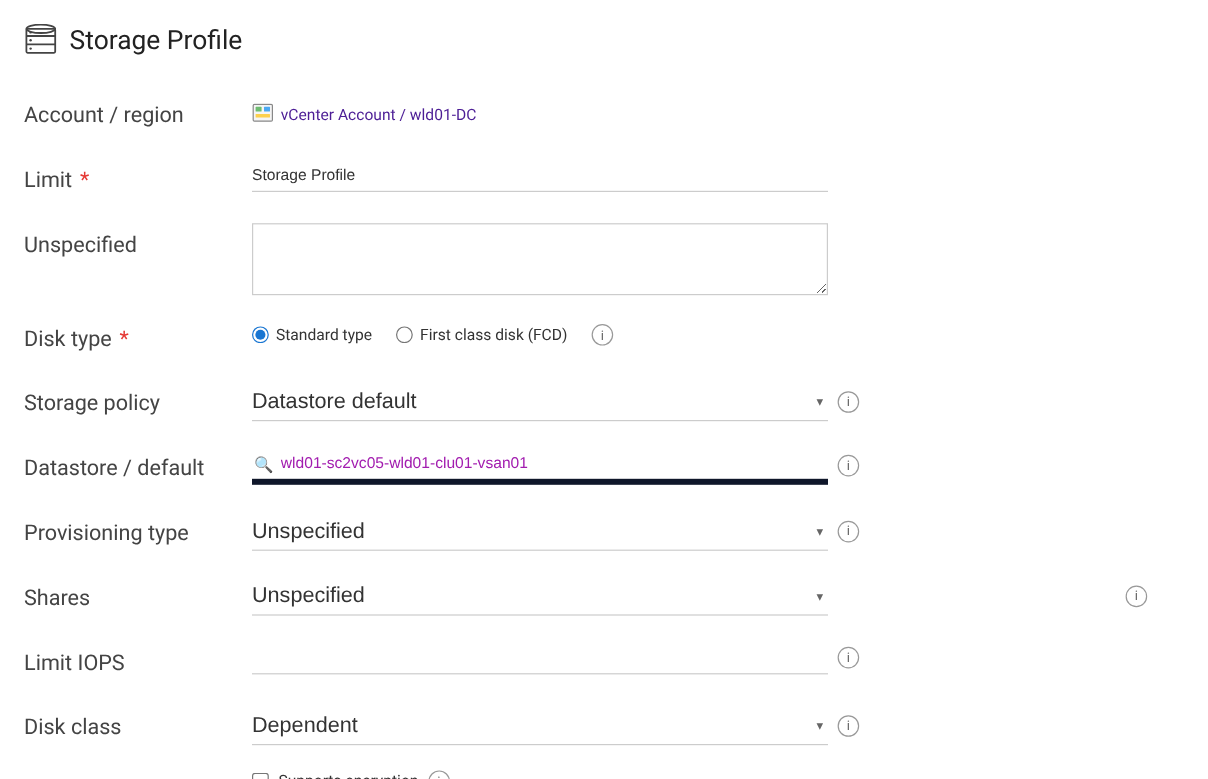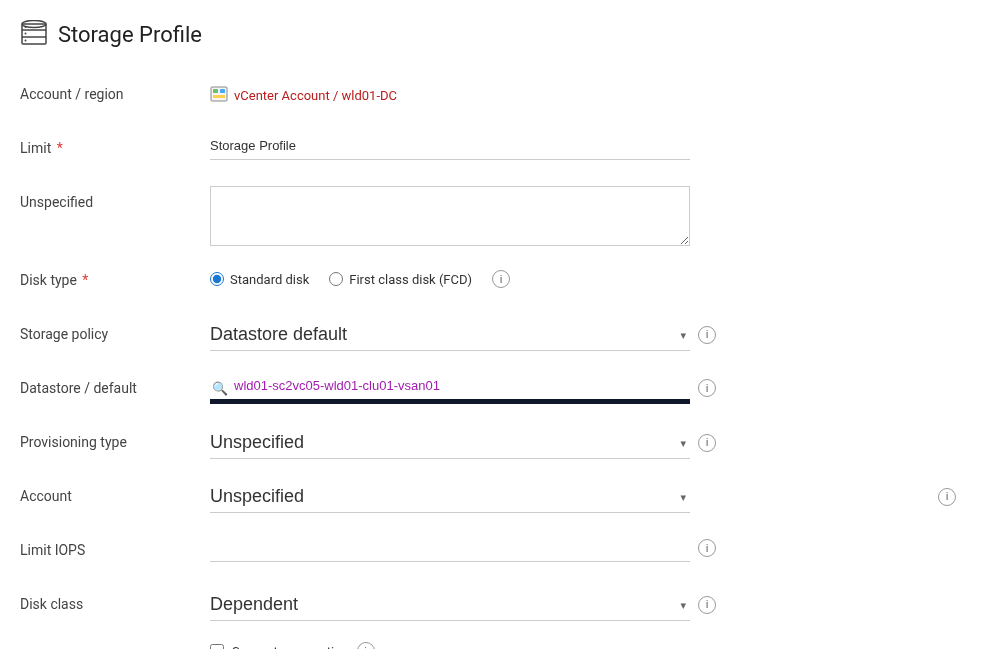--- a/index.html
+++ b/index.html
@@ -30,21 +30,21 @@
     .form-row {
       display: flex;
       align-items: flex-start;
       margin-bottom: 18px;
       min-height: 36px;
     }
     .form-label {
       width: 190px;
       min-width: 190px;
       padding-top: 8px;
-      font-size: 14px;
+      font-size: 18px;
       color: #444;
     }
     .form-label .required {
       color: #e53935;
       margin-left: 2px;
     }
     .form-control-wrap {
       flex: 1;
       display: flex;
       align-items: center;
@@ -69,21 +69,21 @@
       height: 60px;
       resize: vertical;
       color: #333;
       background: transparent;
     }
     .account-region {
       display: flex;
       align-items: center;
       gap: 6px;
       font-size: 13px;
-      color: #b91c1c;
+      color: #4c1d95;
       padding-top: 8px;
     }
     .radio-group {
       display: flex;
       align-items: center;
       gap: 20px;
       padding-top: 6px;
     }
     .radio-item {
       display: flex;
@@ -237,21 +237,21 @@
 </div>
 
 <div class="form-row">
   <div class="form-label">
     <span>Disk type</span><span class="required"> *</span>
   </div>
   <div class="form-control-wrap">
     <div class="radio-group">
       <label class="radio-item">
         <input type="radio" name="disk_type" value="standard" checked="" style="">
-        <span>Standard disk</span>
+        <span>Standard type</span>
       </label>
       <label class="radio-item">
         <input type="radio" name="disk_type" value="fcd" style="">
         <span>First class disk (FCD)</span>
       </label>
       <span class="info-icon">i</span>
     </div>
   </div>
 </div>
 
@@ -286,21 +286,21 @@
       <select class="form-select">
         <option>Unspecified</option>
       </select>
       <span class="select-chevron">▾</span>
     </div>
     <span class="info-icon">i</span>
   </div>
 </div>
 
 <div class="form-row">
-  <div class="form-label">Account</div>
+  <div class="form-label">Shares</div>
   <div class="form-control-wrap">
     <div class="select-wrap">
       <select class="form-select">
         <option>Unspecified</option>
       </select>
       <span class="select-chevron">▾</span>
     </div>
     <span class="info-icon" style="margin-left: 240px;">i</span>
   </div>
 </div>

